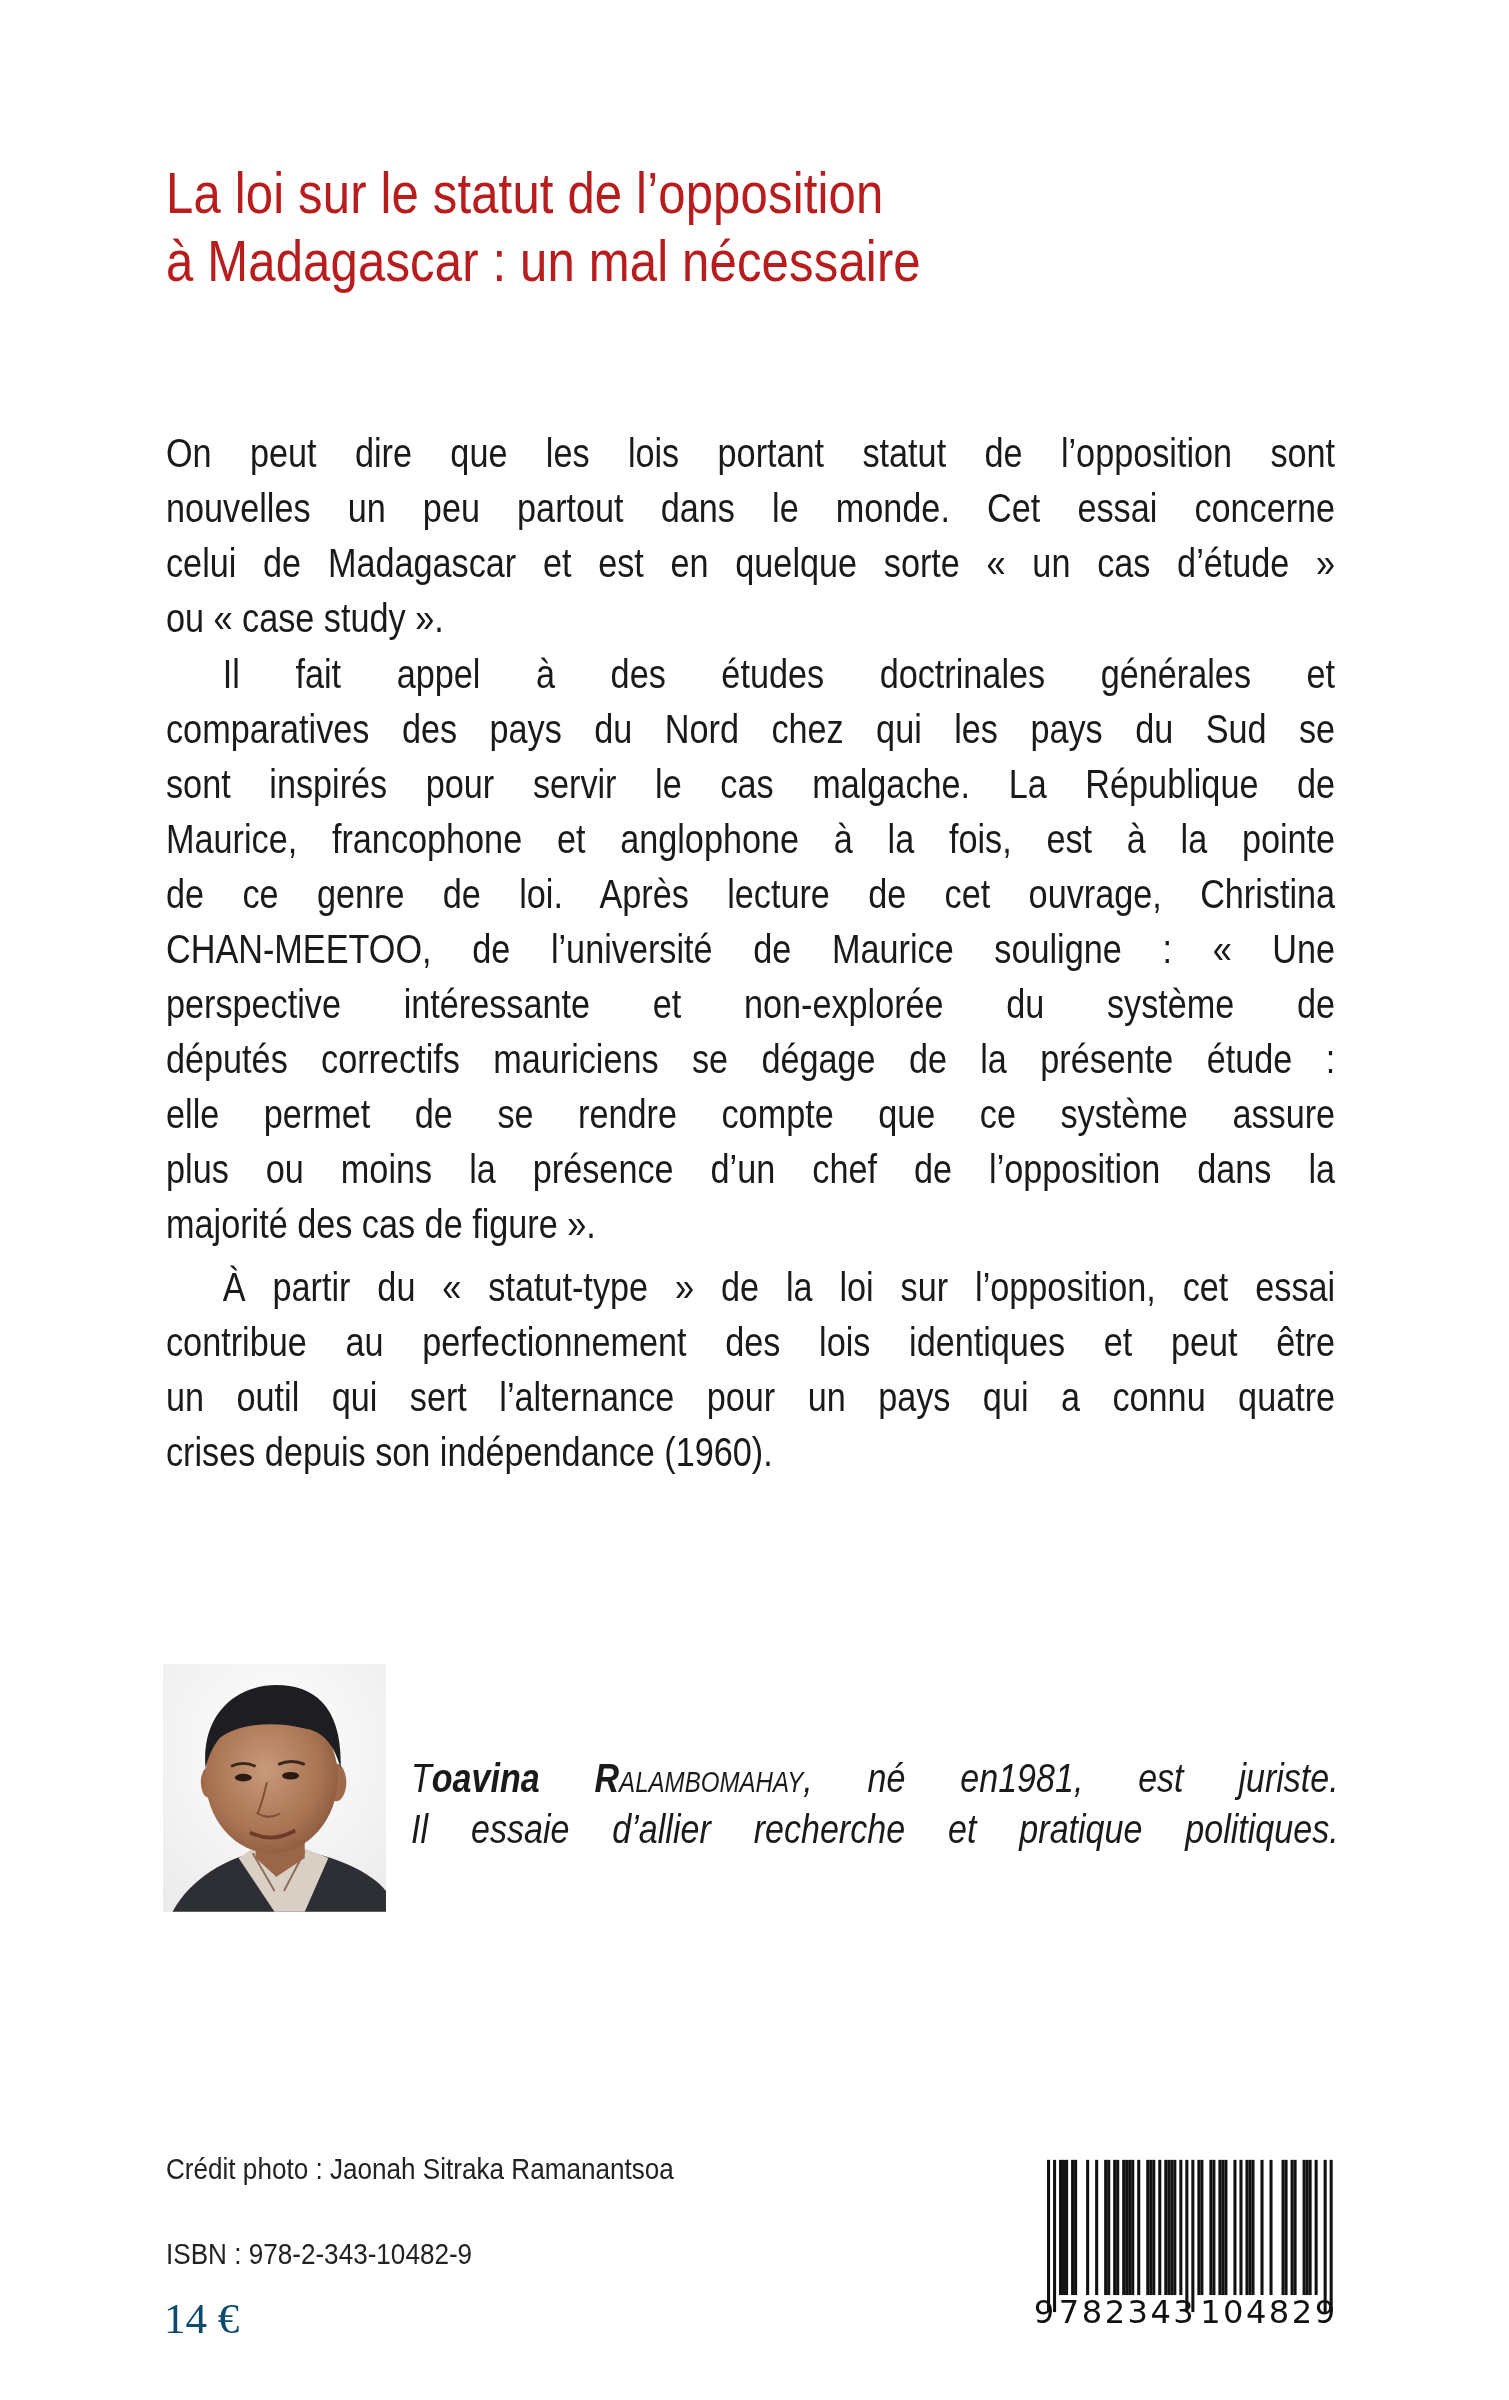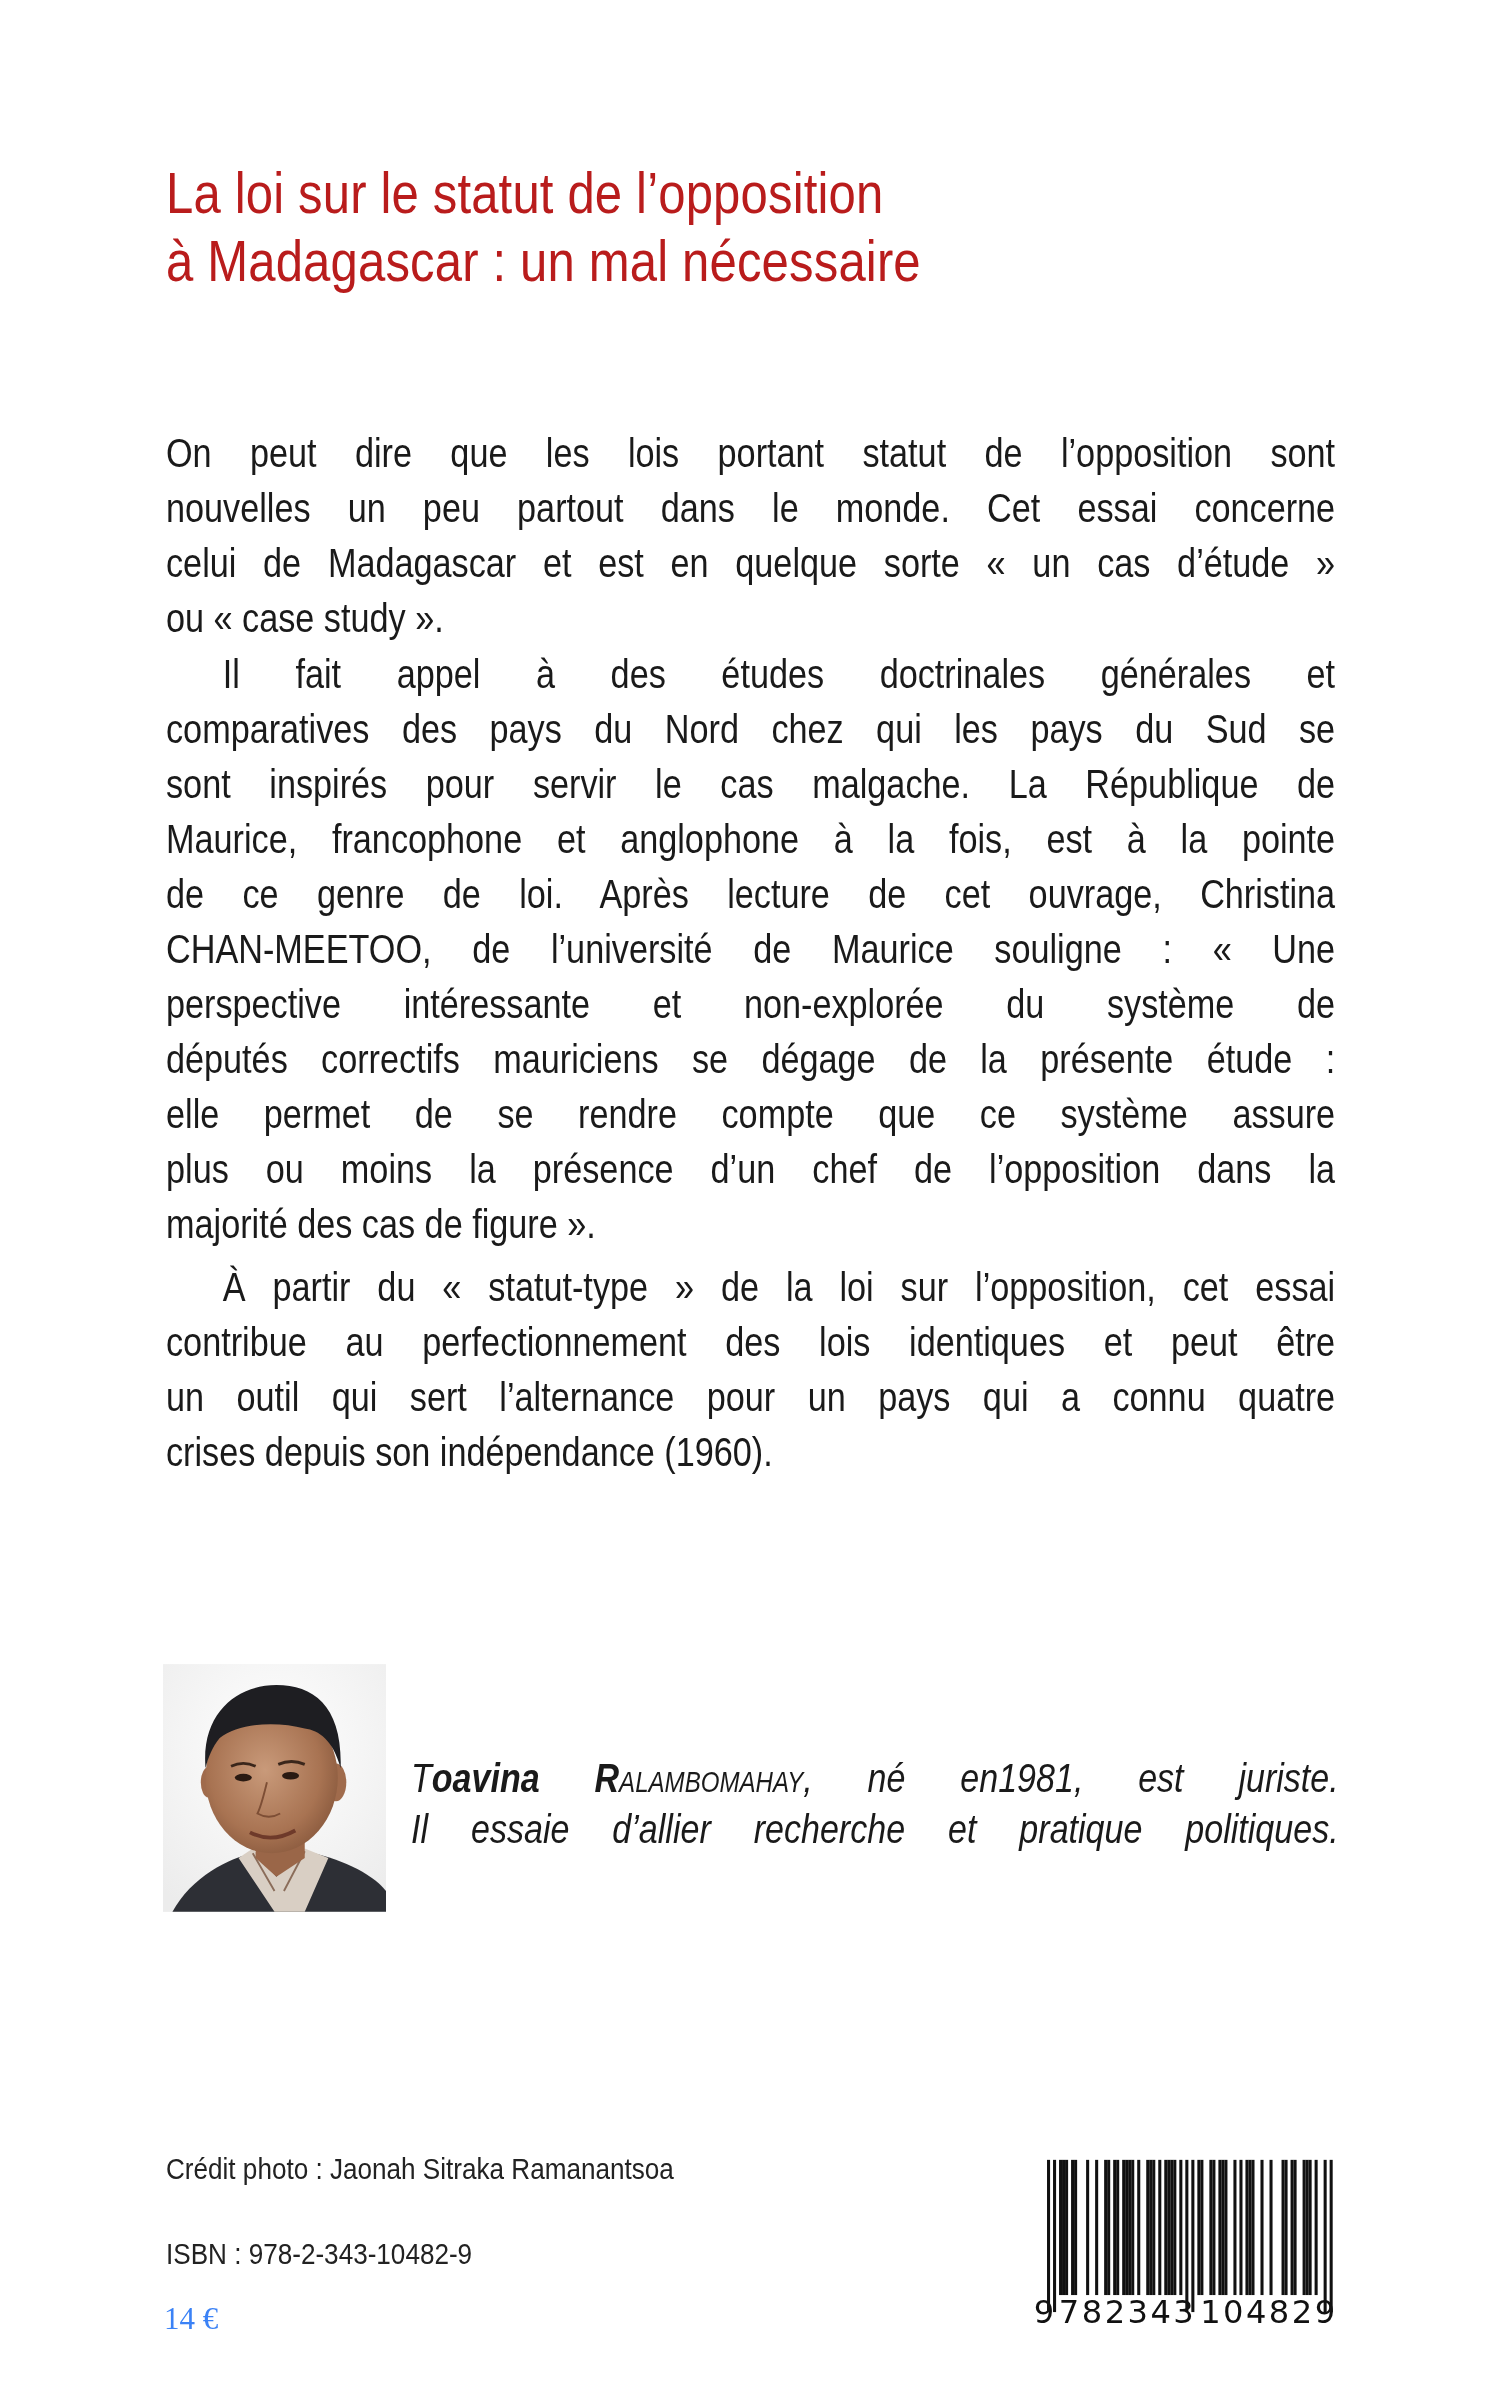--- a/index.html
+++ b/index.html
@@ -26,21 +26,21 @@
   .author-inner { width: 1117px; transform: scaleX(0.8305); transform-origin: left top; }
   .aline { display: block; font-size: 41px; line-height: 51px; font-style: italic; white-space: nowrap; text-align: justify; text-align-last: justify; color: #1a1a1a; }
   .aline.last { text-align-last: justify; }
   .b { font-weight: bold; }
   .sc { font-variant: small-caps; font-weight: normal; }
   .t-reg { font-weight: normal; }
 
   
   .credit { left: 166px; top: 2150px; font-size: 30px; line-height: 38px; white-space: nowrap; transform: scaleX(0.87); transform-origin: left top; color: #222; }
   .isbn { left: 166px; top: 2235px; font-size: 30px; line-height: 38px; white-space: nowrap; transform: scaleX(0.87); transform-origin: left top; color: #222; }
-  .price { left: 164px; top: 2294px; font-family: "Liberation Serif", serif; font-size: 31px; line-height: 49px; color: #3b82f6; white-space: nowrap; }
+  .price { left: 164px; top: 2294px; font-family: "Liberation Serif", serif; font-size: 43px; line-height: 49px; color: #0c4a6e; white-space: nowrap; }
 
   .barcode { left: 1030px; top: 2154px; width: 312px; height: 180px; background: #fff; }
   .barcode svg { display: block; }
 </style>
 </head>
 <body>
 
 <div class="abs title">
   <span class="tline">La loi sur le statut de l’opposition</span>
   <span class="tline">à Madagascar : un mal nécessaire</span>

